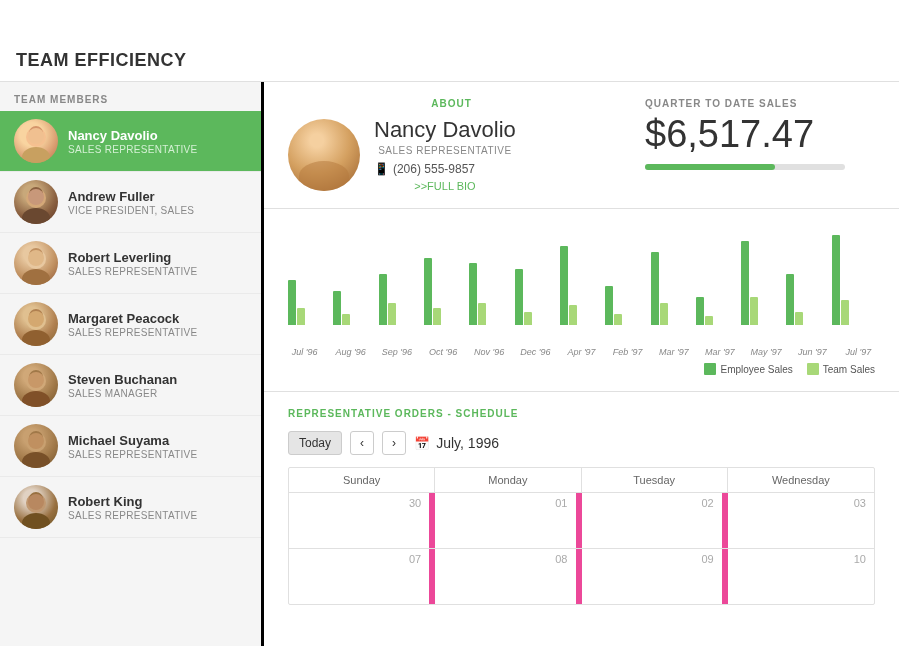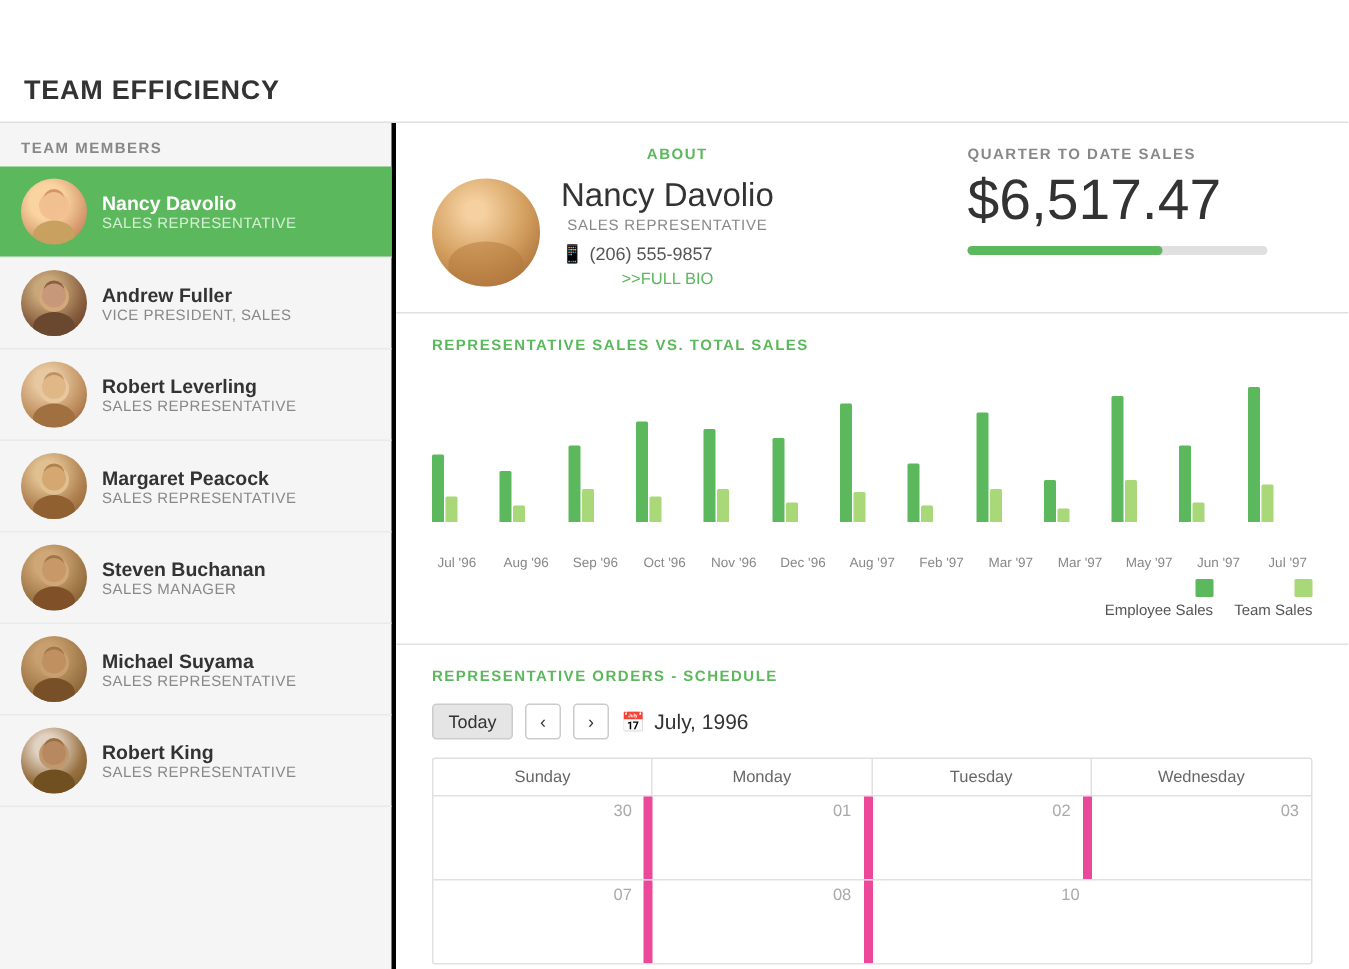--- a/index.html
+++ b/index.html
@@ -189,36 +189,37 @@
     .bar {
       width: 8px;
       border-radius: 1px 1px 0 0;
     }
     .bar.employee { background: #5cb85c; }
     .bar.team { background: #a8d878; }
     .chart-x-labels {
       display: flex;
       gap: 13px;
       margin-top: 2px;
+      font-style: italic;
     }
     .x-label {
       flex: 1;
       text-align: center;
       font-size: 9px;
       color: #888;
     }
     .chart-legend {
       display: flex;
       justify-content: flex-end;
       gap: 14px;
       margin-top: 6px;
       font-size: 10px;
       color: #555;
     }
-    .legend-item { display: flex; align-items: flex-end; gap: 4px; flex-direction: column; }
+    .legend-item { display: flex; align-items: center; gap: 4px; }
     .legend-box { width: 12px; height: 12px; border-radius: 1px; }
 
     
     .calendar-section {
       padding: 16px 24px;
     }
     .calendar-nav {
       display: flex;
       align-items: center;
       gap: 8px;
@@ -426,21 +427,20 @@
       <div class="about-right">
         <div class="qtd-label">QUARTER TO DATE SALES</div>
         <div class="qtd-amount">$6,517.47</div>
         <div class="progress-bar-bg">
           <div class="progress-bar-fill" id="progress-fill" style="width: 65%;"></div>
         </div>
       </div>
     </div>
 
     <div class="chart-section">
-      <div class="section-label">REPRESENTATIVE SALES VS. TOTAL SALES</div>
       <div class="chart-area" id="chart-bars">
           <div class="chart-group">
             <div class="bar employee" style="height: 45px;"></div>
             <div class="bar team" style="height: 16.875px;"></div>
           </div>
           <div class="chart-group">
             <div class="bar employee" style="height: 33.75px;"></div>
             <div class="bar team" style="height: 11.25px;"></div>
           </div>
           <div class="chart-group">
@@ -488,21 +488,21 @@
             <div class="bar team" style="height: 24.75px;"></div>
           </div>
         </div>
       <div class="chart-x-labels" id="chart-xlabels">
           <span class="x-label">Jul '96</span>
           <span class="x-label">Aug '96</span>
           <span class="x-label">Sep '96</span>
           <span class="x-label">Oct '96</span>
           <span class="x-label">Nov '96</span>
           <span class="x-label">Dec '96</span>
-          <span class="x-label">Aug '97</span>
+          <span class="x-label">Apr '97</span>
           <span class="x-label">Feb '97</span>
           <span class="x-label">Mar '97</span>
           <span class="x-label">Mar '97</span>
           <span class="x-label">May '97</span>
           <span class="x-label">Jun '97</span>
           <span class="x-label">Jul '97</span>
         </div>
       <div class="chart-legend">
         <div class="legend-item">
           <div class="legend-box" style="background:#5cb85c"></div>
@@ -549,20 +549,23 @@
               </div>
             </div>
             <div class="cal-row">
               <div class="cal-cell">
                 <span class="cal-day-num">07</span>
               </div>
               <div class="cal-cell">
                 <span class="cal-day-num">08</span>
               </div>
               <div class="cal-cell">
+                <span class="cal-day-num">09</span>
+              </div>
+              <div class="cal-cell">
                 <span class="cal-day-num">10</span>
               </div>
             </div>
           </div>
       </div>
     </div>
 
   </div>
 </div>
 

